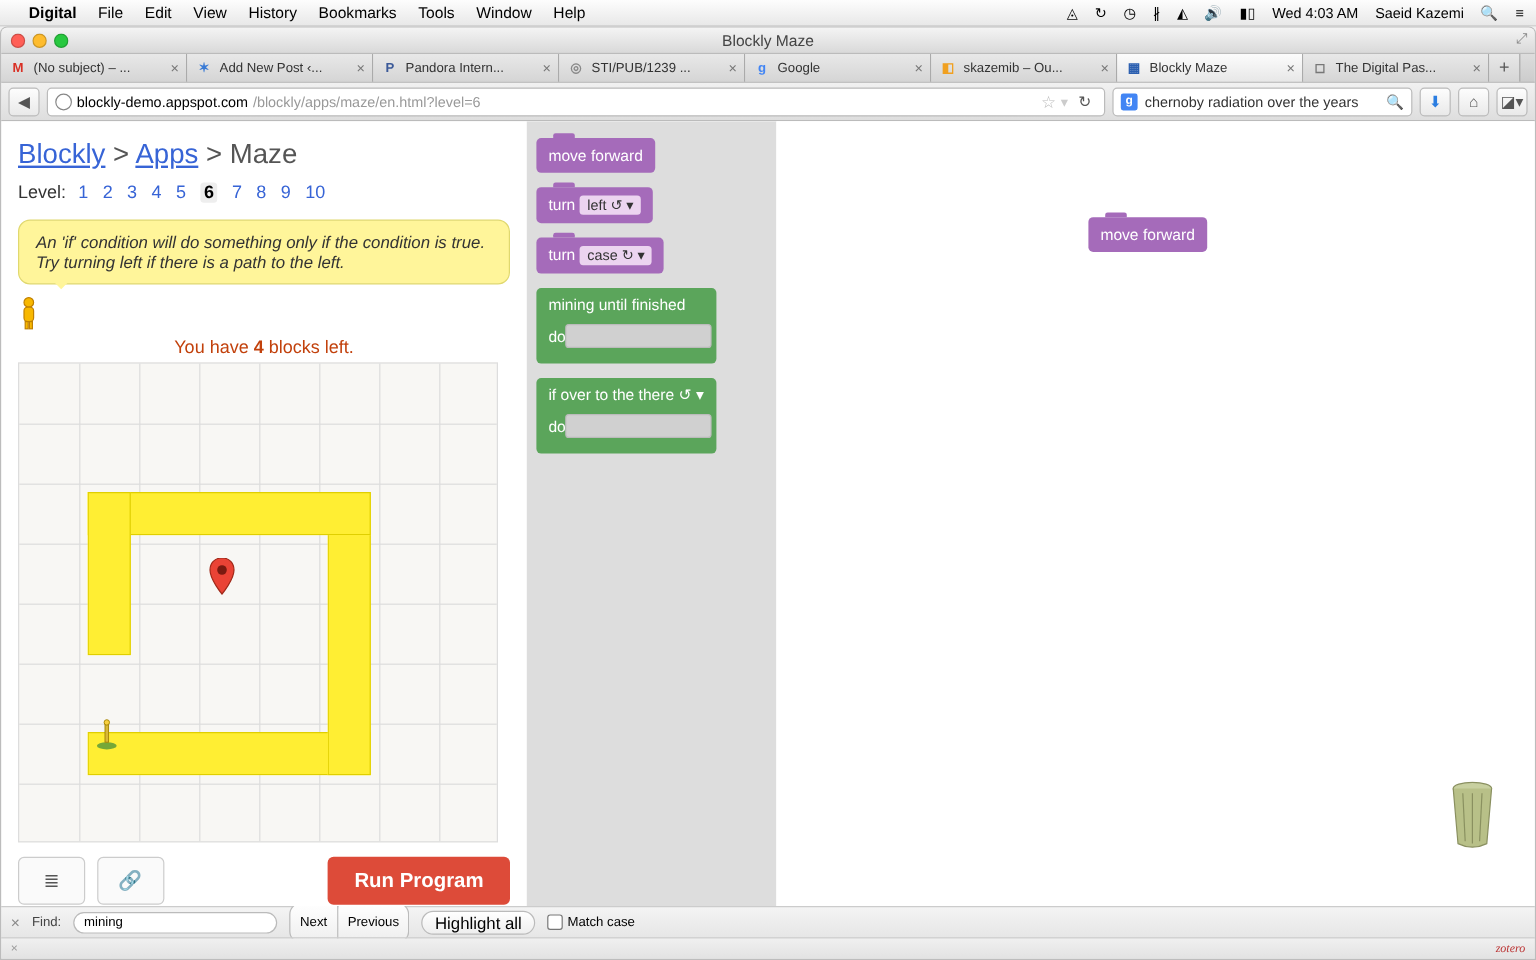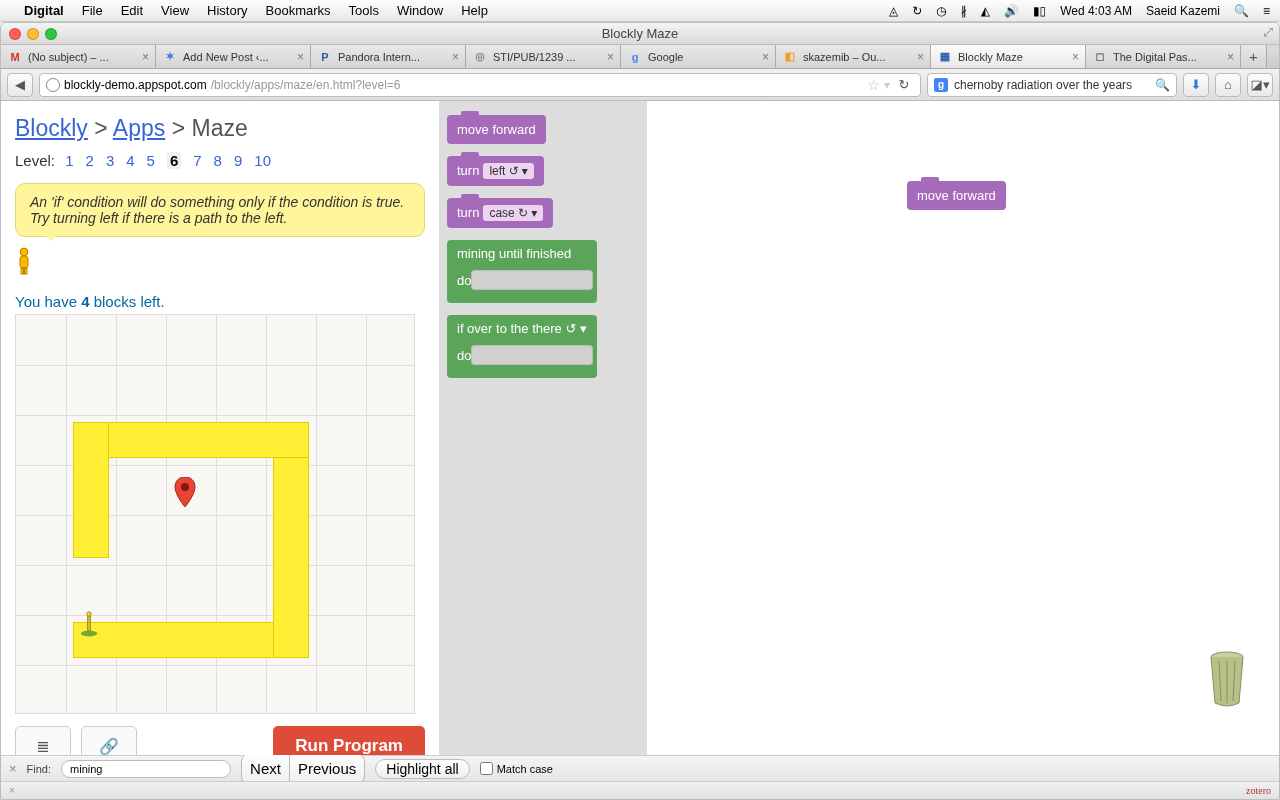--- a/index.html
+++ b/index.html
@@ -50,21 +50,21 @@
 .breadcrumb{font-size:23px;color:#555}
 .breadcrumb a{color:#3764d6;text-decoration:underline}
 .levels{margin-top:10px;font-size:15px}
 .levels .lbl{color:#333}
 .levels a{color:#3764d6;margin:0 6px;text-decoration:none}
 .levels a.cur{color:#000;background:#eee;padding:0 3px;border-radius:3px;font-weight:bold}
 
 .hint{background:#fff59a;border:1px solid #e0d86f;border-radius:10px;padding:10px 14px;font-size:14px;font-style:italic;color:#333;margin-top:14px;position:relative}
 .hint::after{content:"";position:absolute;left:28px;bottom:-12px;border:7px solid transparent;border-top-color:#fff59a}
 
-.counter{text-align:left;font-size:15px;margin-top:18px;color:#0369a1}
+.counter{text-align:center;font-size:15px;margin-top:6px;color:#c2410c}
 .counter b{font-weight:bold}
 
 .mazegrid{margin-top:4px;width:400px;height:400px;background:#f8f7f4;border:1px solid #ddd;position:relative}
 .mazegrid .vline,.mazegrid .hline{position:absolute;background:#ddd}
 .mazepath{position:absolute;background:#ffee33;box-shadow:inset 0 0 0 1px #e0cf00}
 .marker-pin{position:absolute}
 .pegman-icon{position:absolute;width:18px;height:30px}
 .pegman-small{display:inline-block;width:18px;height:28px;vertical-align:bottom;margin-right:6px}
 
 .mazebtns{display:flex;gap:10px;margin-top:12px;align-items:center}
@@ -89,28 +89,28 @@
 .ws-block{position:absolute;left:260px;top:80px}
 
 
 .trashcan{position:absolute;right:28px;bottom:48px;width:48px;height:56px}
 
 
 .findbar{height:26px;background:linear-gradient(#f4f4f4,#e6e6e6);border-top:1px solid #ccc;display:flex;align-items:center;padding:0 8px;font-size:11px;gap:10px}
 .findbar .xb{color:#888;font-size:13px}
 .findbar .flabel{color:#444}
 .findbar input[type=text]{width:170px;height:18px;border:1px solid #bbb;border-radius:10px;padding:0 8px;font-size:11px}
-.findbar .segbtn button{height:34px;border:1px solid #bbb;background:linear-gradient(#fff,#eee);font-size:15px;padding:0 8px}
+.findbar .segbtn button{height:34px;border:1px solid #bbb;background:linear-gradient(#fff,#eee);font-size:11px;padding:0 8px}
 .findbar .segbtn button:first-child{border-radius:10px 0 0 10px}
 .findbar .segbtn button:last-child{border-radius:0 10px 10px 0;border-left:none}
 .findbar .hilite{border:1px solid #bbb;background:linear-gradient(#fff,#eee);border-radius:10px;padding:1px 10px;font-size:14px}
 .findbar label.mc{display:flex;align-items:center;gap:4px}
 
 .statusbar{height:18px;background:linear-gradient(#f0f0f0,#e2e2e2);border-top:1px solid #ccc;display:flex;align-items:center;padding:0 8px;font-size:10px;color:#999}
-.statusbar .zotero{margin-left:auto;color:#b33;font-family:Georgia,serif;}
+.statusbar .zotero{margin-left:auto;color:#b33;font-family:Georgia,serif;font-style:italic}
 </style>
 </head>
 <body>
 
 <div class="menubar">
   <span class="apple"></span>
   <span class="mitem bold">Digital</span>
   <span class="mitem">File</span>
   <span class="mitem">Edit</span>
   <span class="mitem">View</span>

